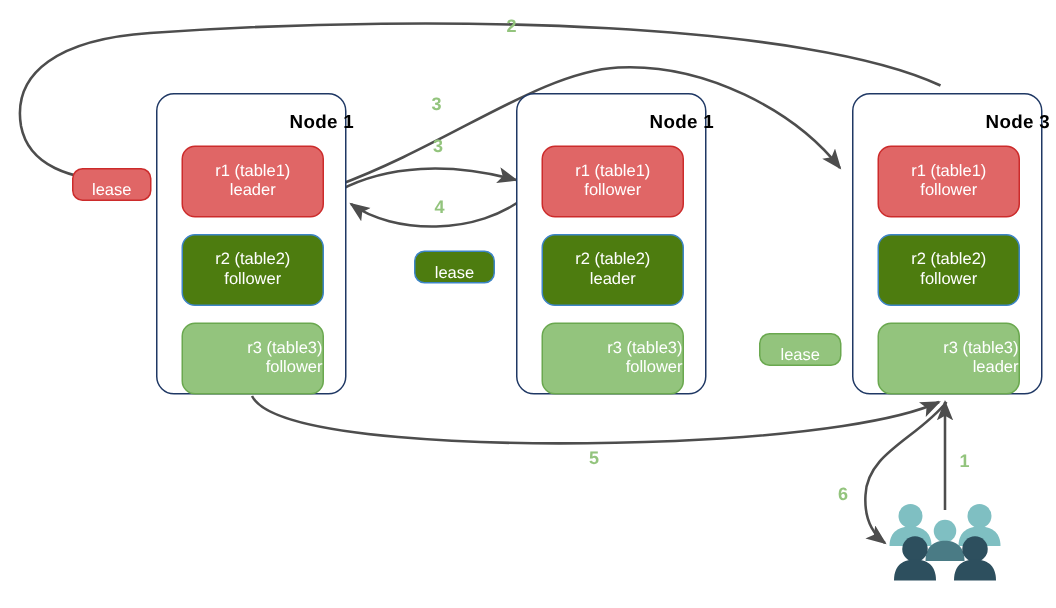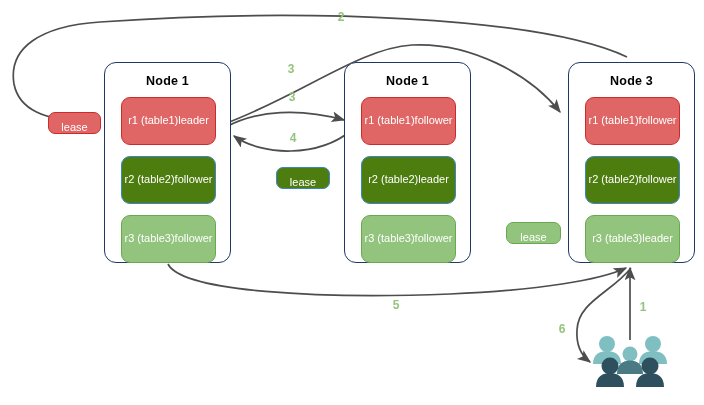--- a/index.html
+++ b/index.html
@@ -3,32 +3,32 @@
 <meta charset="utf-8">
 <style>
   html,body{margin:0;padding:0;background:#ffffff;}
   body{width:704px;height:405px;overflow:hidden;
        font-family:"Liberation Sans", sans-serif;}
   #stage{position:relative;width:704px;height:405px;background:#fff;}
 
   svg#edges{position:absolute;left:0;top:0;width:704px;height:405px;pointer-events:none;}
 
   .node-box{position:absolute;box-sizing:border-box;
-            border:1.6px solid #1f3864;border-radius:12px;background:#fff;}
+            border:1.6px solid #1f3864;border-radius:12px;background:#fff;padding-left:47px;}
   .node-title{position:absolute;width:100%;text-align:center;
               font-size:12.5px;font-weight:bold;color:#000;top:11px;letter-spacing:.2px;}
 
   .replica{position:absolute;box-sizing:border-box;border-radius:9px;
-           display:flex;flex-direction:row;align-items:center;justify-content:center;
+           display:flex;flex-direction:column;align-items:center;justify-content:center;
            color:#ffffff;font-size:11px;line-height:13.5px;text-align:center;}
   .replica .ln{display:block;}
 
   .red   {background:#e06666;border:1.6px solid #cc2b2b;}
   .blue  {background:#4d7c0f;border:1.6px solid #3d85c6;}
-  .green {background:#93c47d;border:1.6px solid #6aa84f;}
+  .green {background:#93c47d;border:1.6px solid #6aa84f;align-items:flex-end;}
 
   .lease{position:absolute;box-sizing:border-box;border-radius:7px;
          display:flex;align-items:flex-end;justify-content:center;
          color:#ffffff;font-size:11px;}
 
   .num{position:absolute;font-size:12px;font-weight:bold;color:#93c47d;
        text-align:center;white-space:nowrap;}
 
   #people{position:absolute;left:590px;top:334px;width:80px;height:56px;}
 </style>

